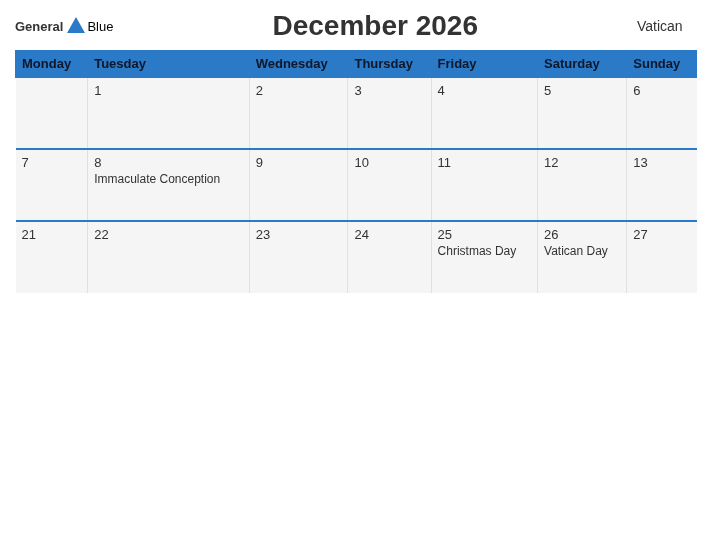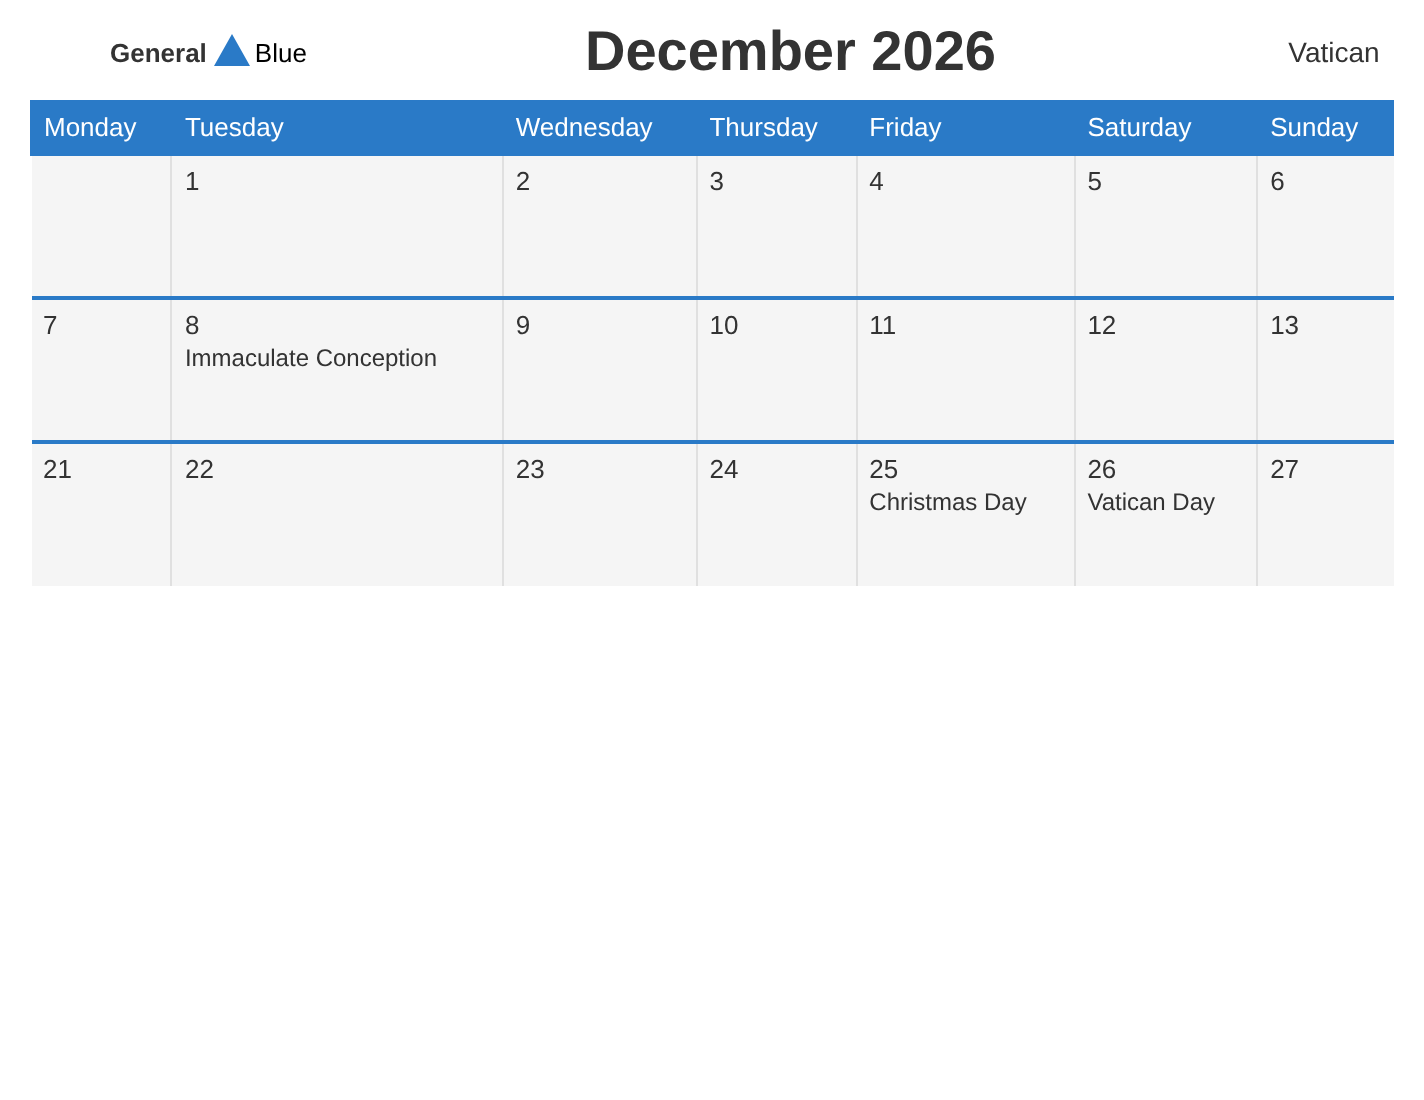--- a/index.html
+++ b/index.html
@@ -21,21 +21,20 @@
       align-items: center;
       justify-content: space-between;
       margin-bottom: 8px;
     }
     .logo {
       display: flex;
       align-items: center;
       font-size: 13px;
       font-weight: bold;
       color: #333;
-      margin-left: 40px;
     }
     .logo-general {
       color: #333;
       font-weight: bold;
     }
     .logo-blue {
       color: #000000;
       font-weight: normal;
     }
     .logo-icon {
@@ -46,32 +45,32 @@
     .title {
       font-size: 28px;
       font-weight: bold;
       color: #333;
       text-align: center;
       flex: 1;
     }
     .country {
       font-size: 14px;
       color: #333;
-      text-align: center;
+      text-align: left;
       min-width: 60px;
     }
     .calendar-table {
       width: 100%;
       border-collapse: collapse;
     }
     .calendar-table thead tr th {
       background: #2a7ac7;
-      color: #ffffff;
-      font-size: 13px;
-      font-weight: normal;
+      color: #0f172a;
+      font-size: 13px;
+      font-weight: bold;
       padding: 5px 6px;
       text-align: left;
       border: 1px solid #2a7ac7;
     }
     .calendar-table tbody tr {
       border-top: 2px solid #2a7ac7;
     }
     .calendar-table tbody tr td {
       background: #f5f5f5;
       vertical-align: top;

